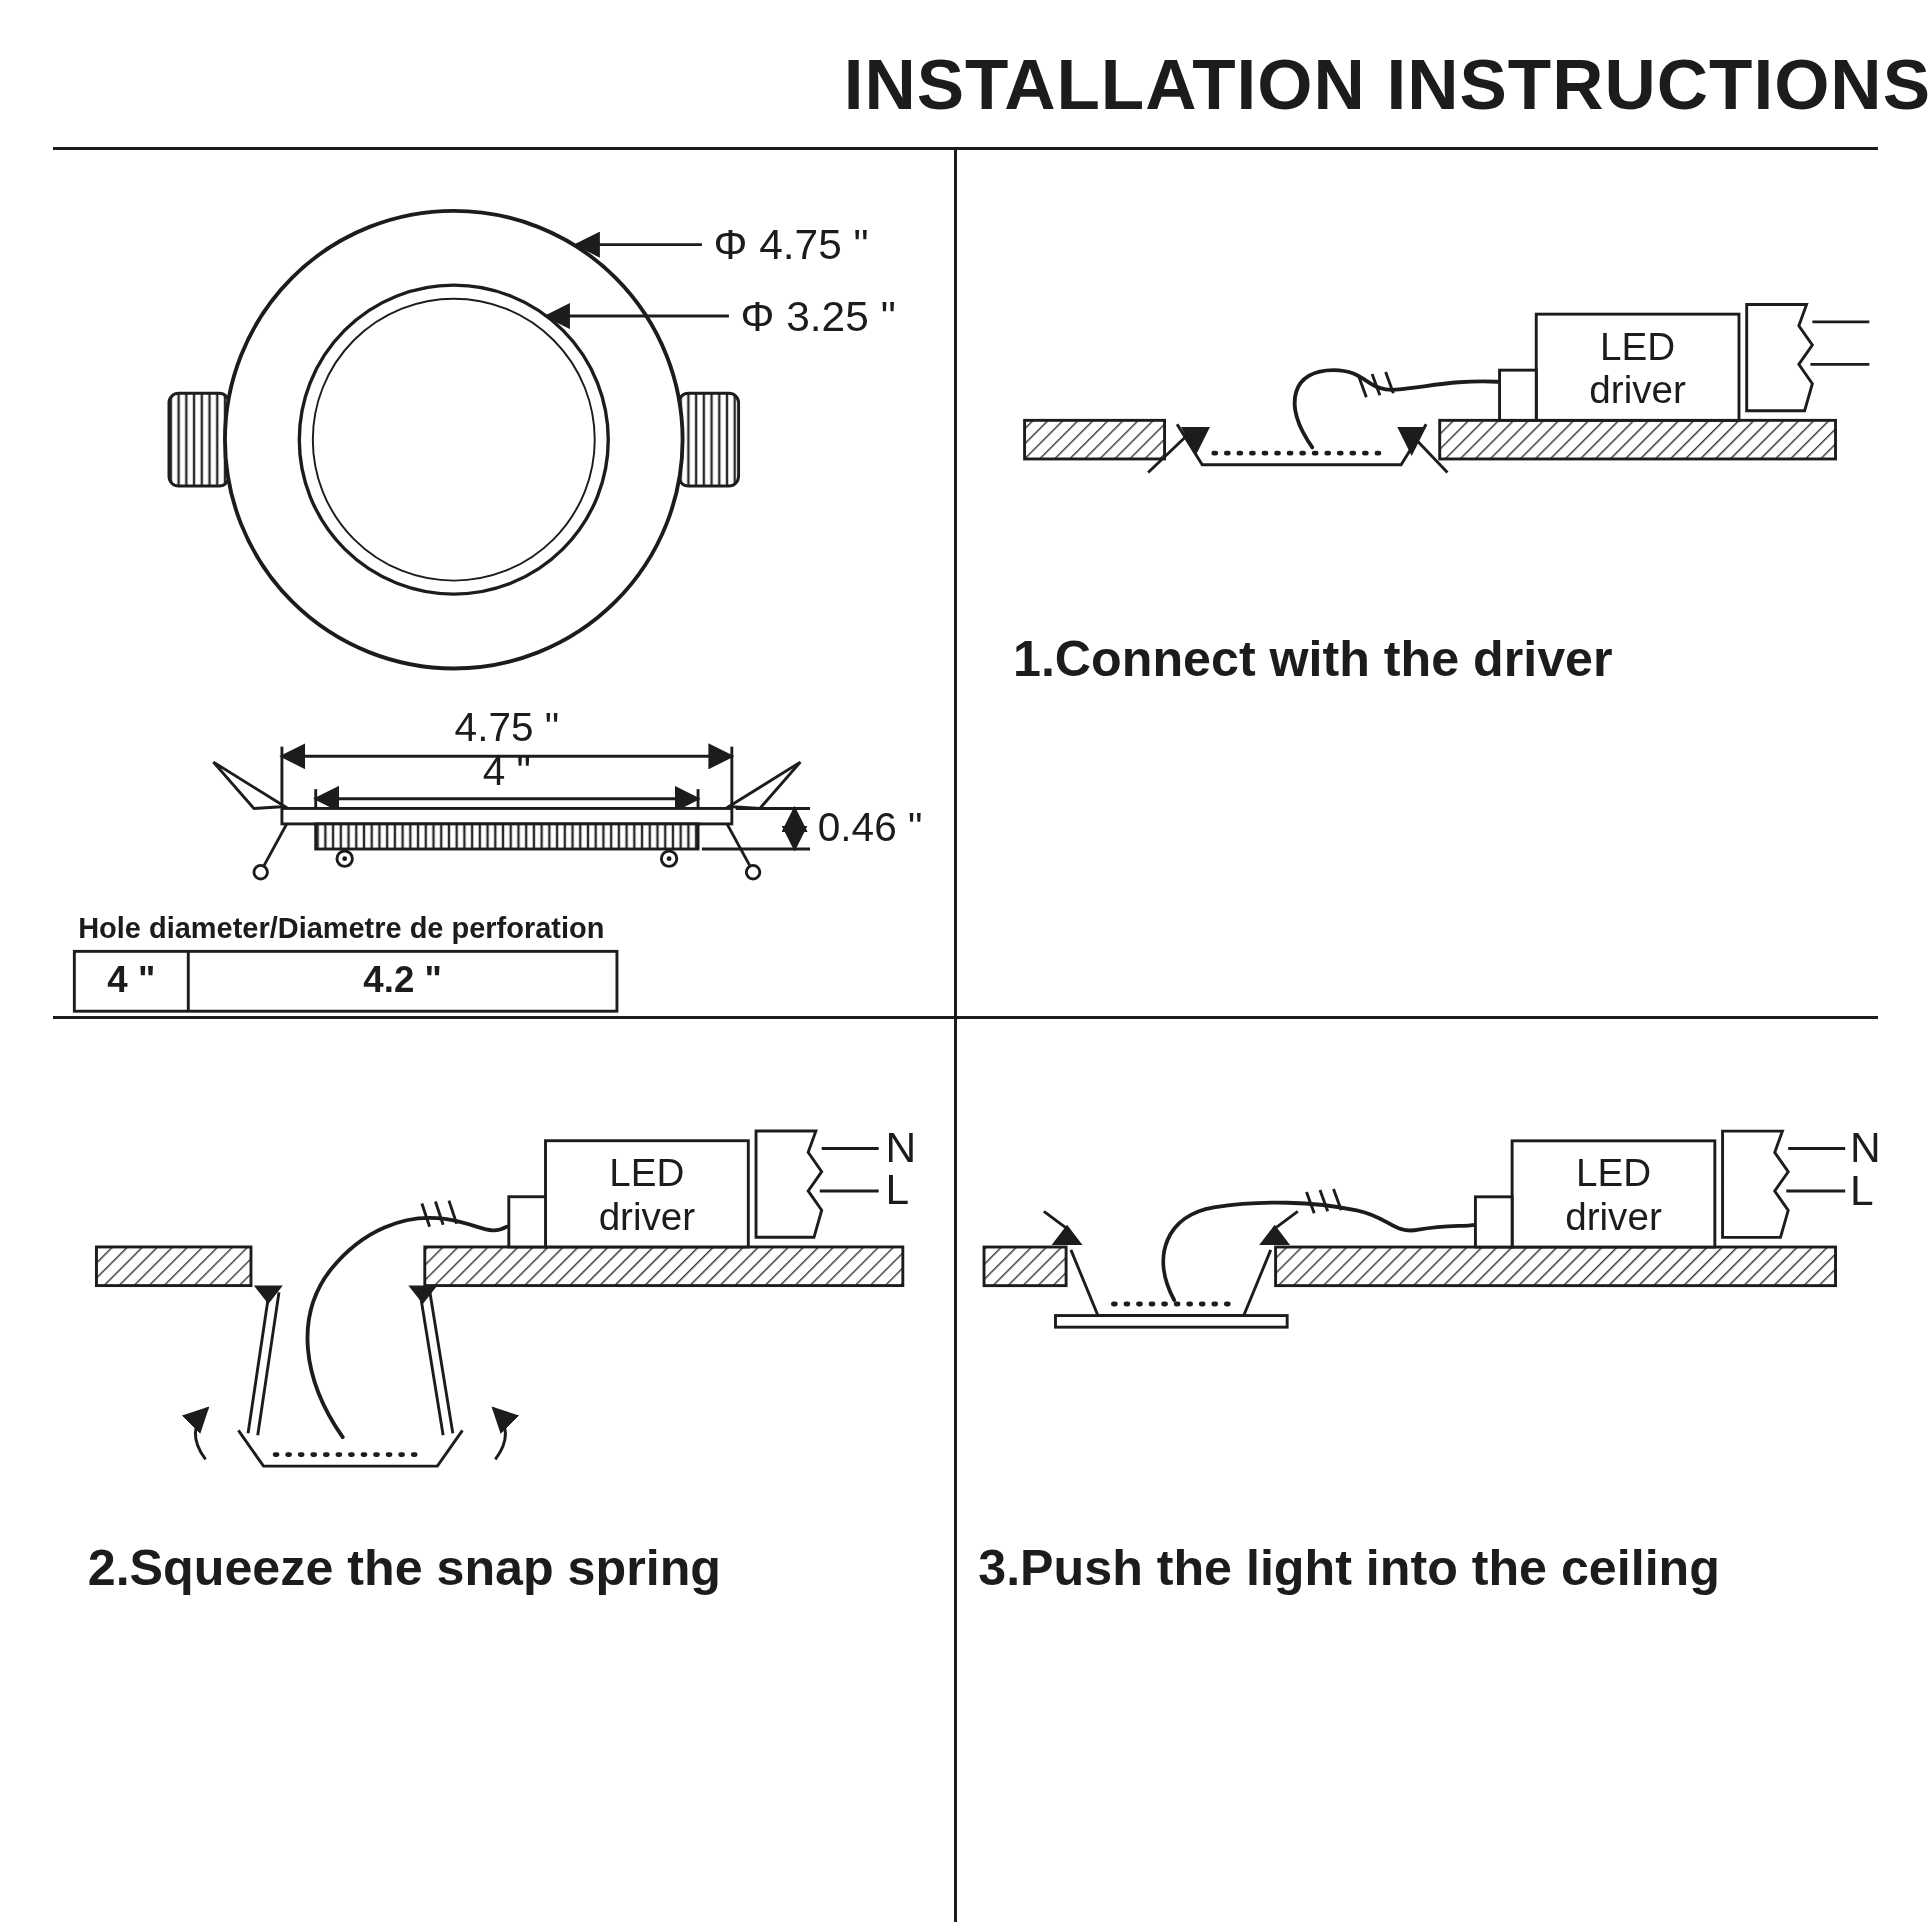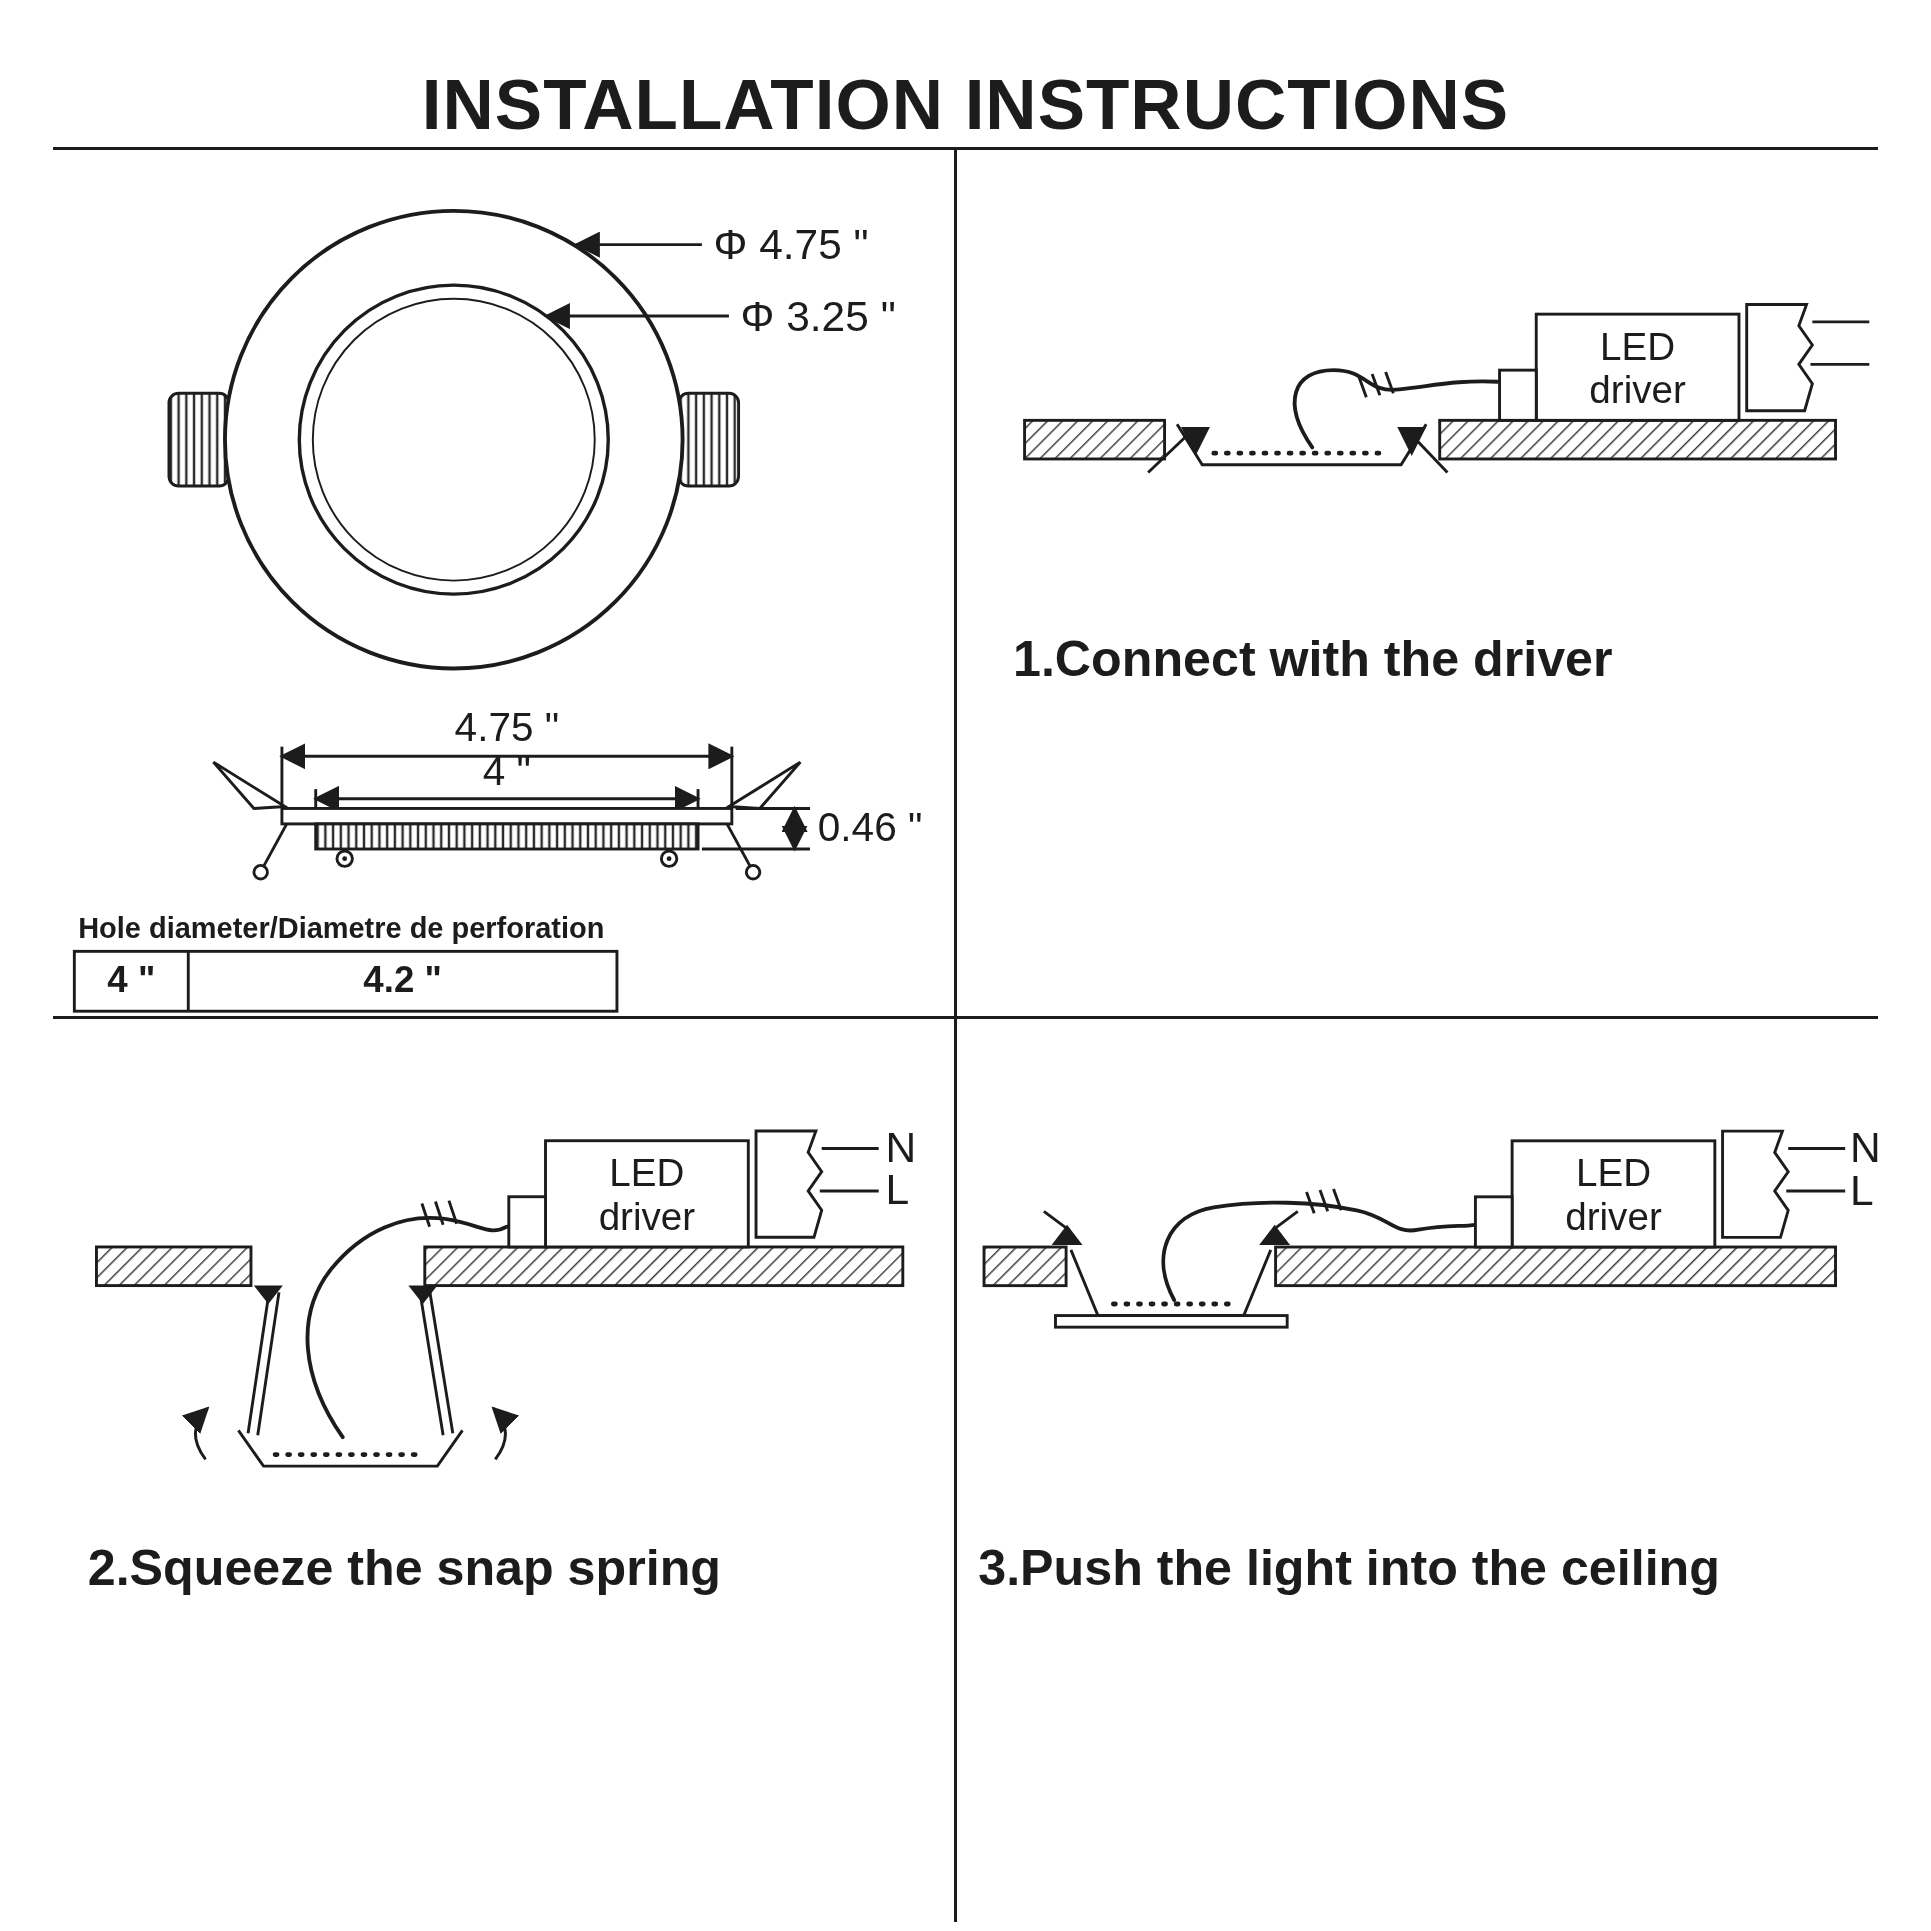--- a/index.html
+++ b/index.html
@@ -3,22 +3,22 @@
 <meta charset="utf-8">
 <style>
   html,body { margin:0; padding:0; }
   body {
     width:1931px; height:1931px; position:relative; overflow:hidden;
     background:#ffffff;
     font-family:"Liberation Sans", sans-serif;
     color:#1c1c1c;
   }
   .page-title {
-    position:absolute; left:0; right:0; top:64px; margin:0;
-    text-align:center; font-size:71px; font-weight:800; letter-spacing:1px;
+    position:absolute; left:0; right:0; top:44px; margin:0;
+    text-align:right; font-size:71px; font-weight:800; letter-spacing:1px;
     color:#1c1c1c;
   }
   .divider { position:absolute; background:#1c1c1c; }
   .abs { position:absolute; }
   
   .ln   { fill:none; stroke:#1c1c1c; stroke-width:3; }
   .lnw  { fill:#ffffff; stroke:#1c1c1c; stroke-width:3; }
   .lnt  { fill:none; stroke:#1c1c1c; stroke-width:3.5; }
   .wire { fill:none; stroke:#1c1c1c; stroke-width:4; stroke-linecap:round; }
   .dots { fill:none; stroke:#1c1c1c; stroke-width:5; stroke-linecap:round; stroke-dasharray:2 11; }

